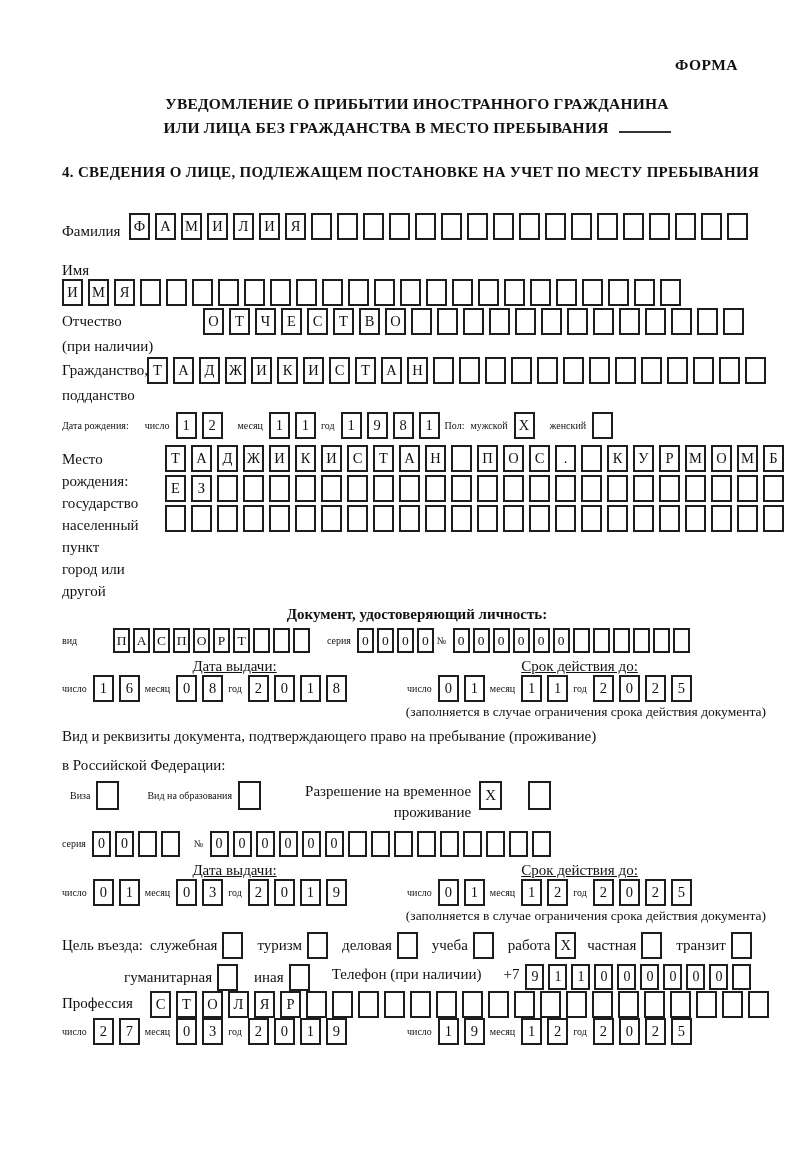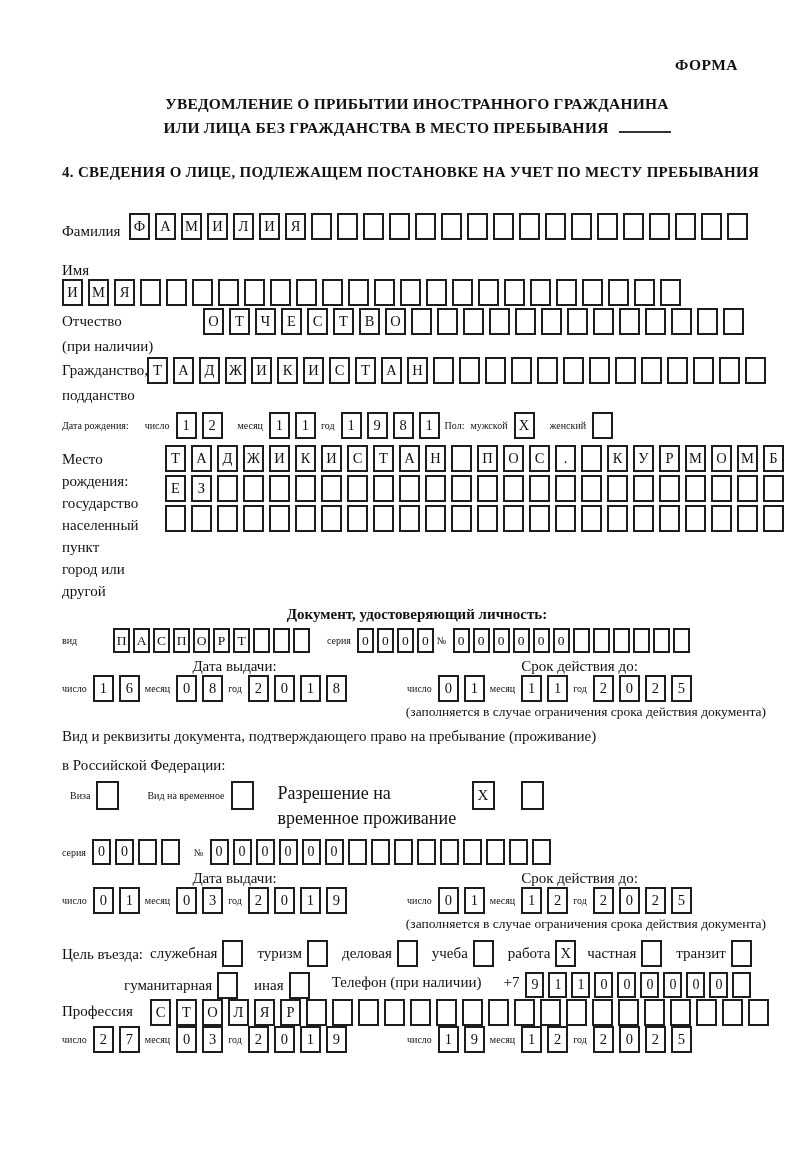--- a/index.html
+++ b/index.html
@@ -27,33 +27,33 @@
     font-size:14.5px; font-weight:500; background:#fff;
   }
   .cells-sm .cell { width:17px; height:25px; margin-right:3px; font-size:13.5px; }
   .cells-md .cell { width:19px; height:26px; margin-right:4px; font-size:14px; }
   
   .row { display:flex; align-items:flex-start; }
   .lbl { font-size:15px; padding-top:4px; flex:none; }
   .lblcol { font-size:15px; line-height:21px; flex:none; padding-top:3px; }
   .cellcol > .cellrow { margin-bottom:3px; }
   
-  .heads { font-size:15px; }
+  .heads { font-size:15px;text-decoration:underline; }
   .head-left { width:345px; text-align:center; flex:none; }
   .head-right { width:345px; text-align:center; flex:none; }
   .dg { display:flex; align-items:center; flex:none; }
   .dg .dlbl { font-size:10px; margin-right:6px; }
   .dg .gap { width:10px; flex:none; }
   .dates-left { width:345px; flex:none; display:flex; }
   .note { font-size:13.5px; text-align:right; padding-right:6px; margin-top:2px; }
   .chk {
     display:inline-flex; align-items:center; justify-content:center; flex:none;
     width:23px; height:29px; border:2px solid #1d1d1d; font-size:15px; background:#fff;
   }
-  .optlbl { font-size:18px; text-align:left; line-height:1.4; }
+  .optlbl { font-size:15px; text-align:right; line-height:1.4; }
   .pur { display:flex; align-items:center; margin-right:9px; }
   .pur .plbl { font-size:15px; margin-right:5px; }
 </style>
 </head>
 <body>
 
 <div class="page">
 
 
   <div class="forma">ФОРМА</div>
@@ -397,21 +397,21 @@
 
   <div class="t15" style="margin-top:6px;">Вид и реквизиты документа, подтверждающего право на пребывание (проживание)</div>
   <div class="t15" style="margin-top:8px;">в Российской Федерации:</div>
 
   <div class="row" style="margin-top:6px;margin-left:8px;">
     <div class="dg">
       <span class="dlbl">Виза</span>
       <span class="chk"></span>
     </div>
     <div class="dg" style="margin-left:28px;">
-      <span class="dlbl">Вид на временное</span>
+      <span class="dlbl">Вид на образования</span>
       <span class="chk"></span>
     </div>
     <div class="row" style="margin-left:24px;">
       <div class="optlbl" style="width:186px;">Разрешение на временное проживание</div>
       <span class="chk" style="margin-left:8px;">X</span>
     </div>
     <div class="row" style="margin-left:18px;">
       <span class="chk" style="margin-left:8px;"></span>
     </div>
   </div>

